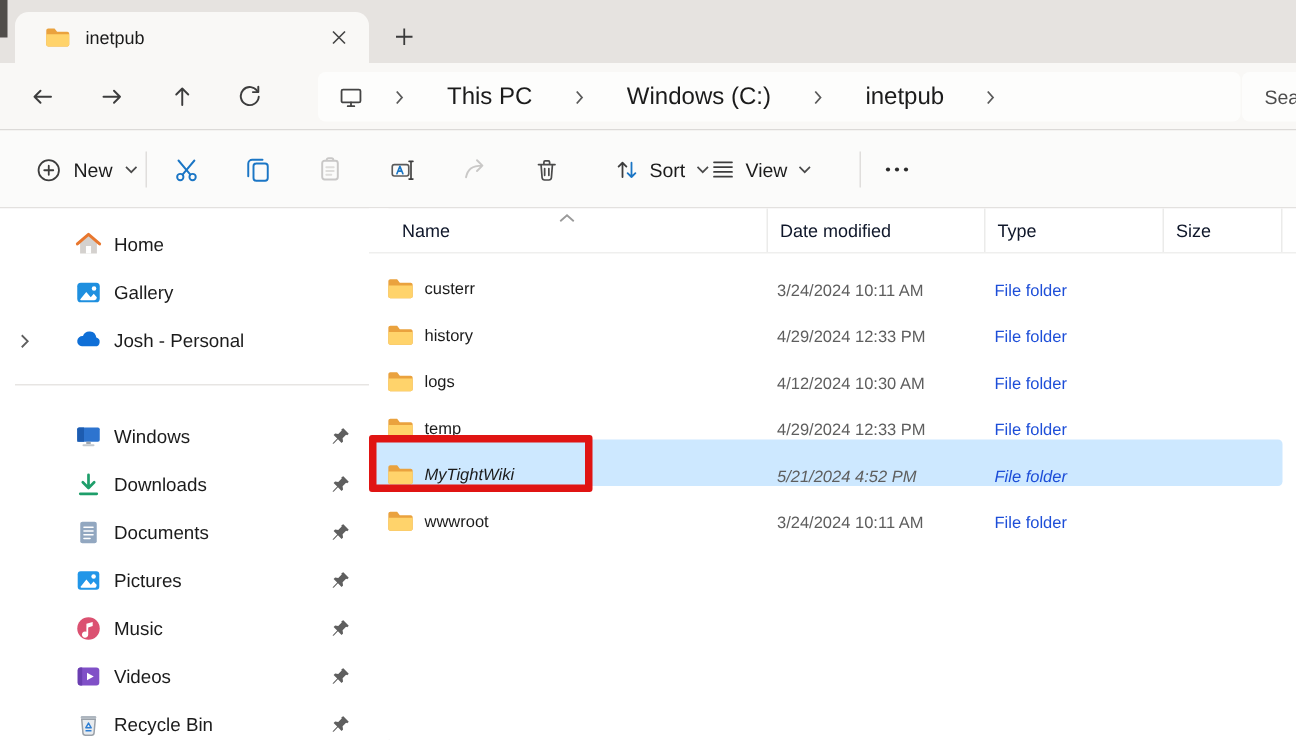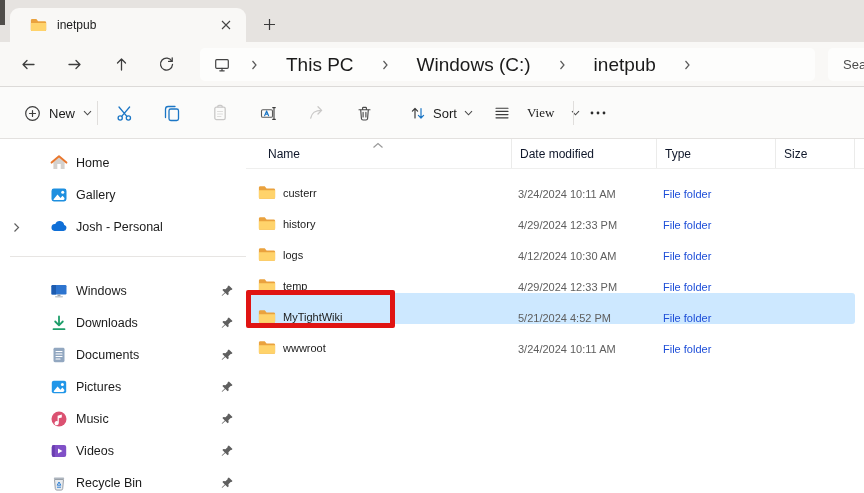--- a/index.html
+++ b/index.html
@@ -16,39 +16,39 @@
   .tab-title{margin-left:10px;font-size:12px;flex:1;}
   .tab-close{width:24px;height:24px;display:flex;align-items:center;justify-content:center;border-radius:4px;}
   .newtab{position:absolute;left:256px;top:11px;width:26px;height:26px;display:flex;align-items:center;
           justify-content:center;font-size:17px;color:#333;border-radius:4px;}
 
   
   .navbar{position:absolute;top:42px;left:0;right:0;height:45px;background:#f9f8f6;
           border-bottom:1px solid #dcdad8;box-sizing:border-box;}
   .nav-btn{position:absolute;top:7px;width:32px;height:30px;display:flex;align-items:center;justify-content:center;border-radius:4px;}
   .nav-back{left:12px}.nav-fwd{left:58px}.nav-up{left:105px}.nav-refresh{left:150px}
-  .addressbar{position:absolute;left:200px;top:6px;width:615px;height:33px;background:#fdfdfc;
-              border-radius:5px;display:flex;align-items:center;padding:0 6px;box-sizing:border-box;font-size:19px;gap:16px;}
+  .addressbar{position:absolute;left:212px;top:6px;width:615px;height:33px;background:#fdfdfc;
+              border-radius:5px;display:flex;align-items:center;padding:0 6px;box-sizing:border-box;font-size:16px;gap:16px;}
   .crumb{padding:3px 9px;border-radius:4px;}
   .crumb-chev{display:flex;padding:0 3px;}
   .pc-icon{margin:0 2px 0 8px;}
   .searchbar{position:absolute;left:828px;top:6px;width:180px;height:33px;background:#fdfdfc;
              border-radius:5px;display:flex;align-items:center;padding:0 15px;box-sizing:border-box;
              font-size:13px;color:#4c4c4c;}
 
   
   .toolbar{position:absolute;top:87px;left:0;right:0;height:52px;background:#fbfbfa;
            border-bottom:1px solid #e3e1df;box-sizing:border-box;}
   .tb-btn{position:absolute;top:10px;height:32px;display:flex;align-items:center;justify-content:center;
           border-radius:4px;font-size:13px;box-sizing:border-box;}
   .tb-new{left:14px;padding:0 10px;gap:8px;justify-content:flex-end;}
   .tb-cut{left:104px;width:40px;}.tb-copy{left:152px;width:40px;}.tb-paste{left:200px;width:40px;}
   .tb-rename{left:248px;width:40px;}.tb-share{left:296px;width:40px;}.tb-del{left:344px;width:40px;}
   .tb-sort{left:400px;padding:0 10px;gap:7px;}
-  .tb-view{left:484px;padding:0 10px;gap:17px;font-family:Liberation Serif, serif;}
+  .tb-view{left:464px;padding:0 10px;gap:7px;}
   .tb-more{left:581px;width:34px;}
   .tb-sep{position:absolute;top:14px;width:1px;height:24px;background:#e0dedc;}
   .sep1{left:97px;} .sep2{left:573px;}
 
   
   .sidebar{position:absolute;left:0;top:139px;bottom:0;width:260px;background:#fff;
            border-right:1px solid #e7e5e3;box-sizing:border-box;}
   .side-item{position:absolute;left:4px;width:236px;height:30px;display:flex;align-items:center;
              border-radius:4px;font-size:12.5px;}
   .side-chev{width:20px;margin-left:2px;display:flex;justify-content:center;}
@@ -66,21 +66,21 @@
   .col-h{position:absolute;top:0;height:29px;line-height:30px;box-sizing:border-box;
          border-right:1px solid #ebebea;padding-left:8px;}
   .col-name{left:0;width:266px;padding-left:22px;}
   .col-date{left:266px;width:145px;}
   .col-type{left:411px;width:119px;}
   .col-size{left:530px;width:79px;}
   .sort-caret{position:absolute;left:126px;top:3px;}
   .rows{position:absolute;top:30px;left:0;right:0;}
   .row{position:relative;height:31px;width:607px;margin-left:2px;border-radius:3px;
        display:flex;align-items:flex-end;font-size:11px;box-sizing:border-box;}
-  .row.selected{background:#cde8ff;}
+  .row.selected{background:#cde8ff;font-style:italic;}
   .c-name{width:264px;display:flex;align-items:center;padding-left:10px;box-sizing:border-box;flex:none;}
   .c-name .fname{margin-left:7px;}
   .c-date{width:145px;padding-left:6px;color:#5e5e5e;box-sizing:border-box;flex:none;}
   .c-type{width:119px;padding-left:6px;color:#1d4ed8;box-sizing:border-box;flex:none;}
   .c-size{width:79px;padding-left:6px;color:#5e5e5e;box-sizing:border-box;flex:none;}
   .row .folder-ico{flex:none;}
   
   .row.annotated::after{content:"";position:absolute;left:-2px;top:-3px;width:149px;height:38px;
        border:5px solid #e01413;border-radius:2px;box-sizing:border-box;pointer-events:none;}
 </style>

